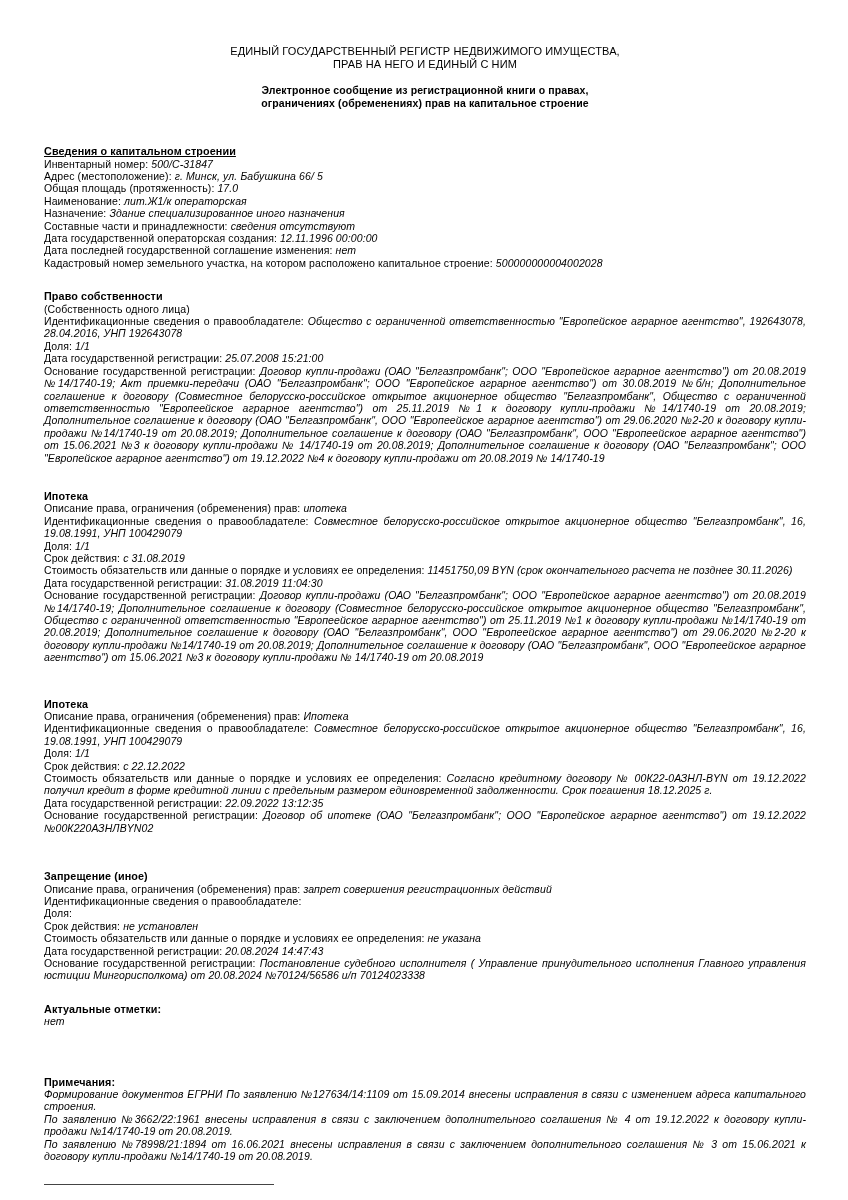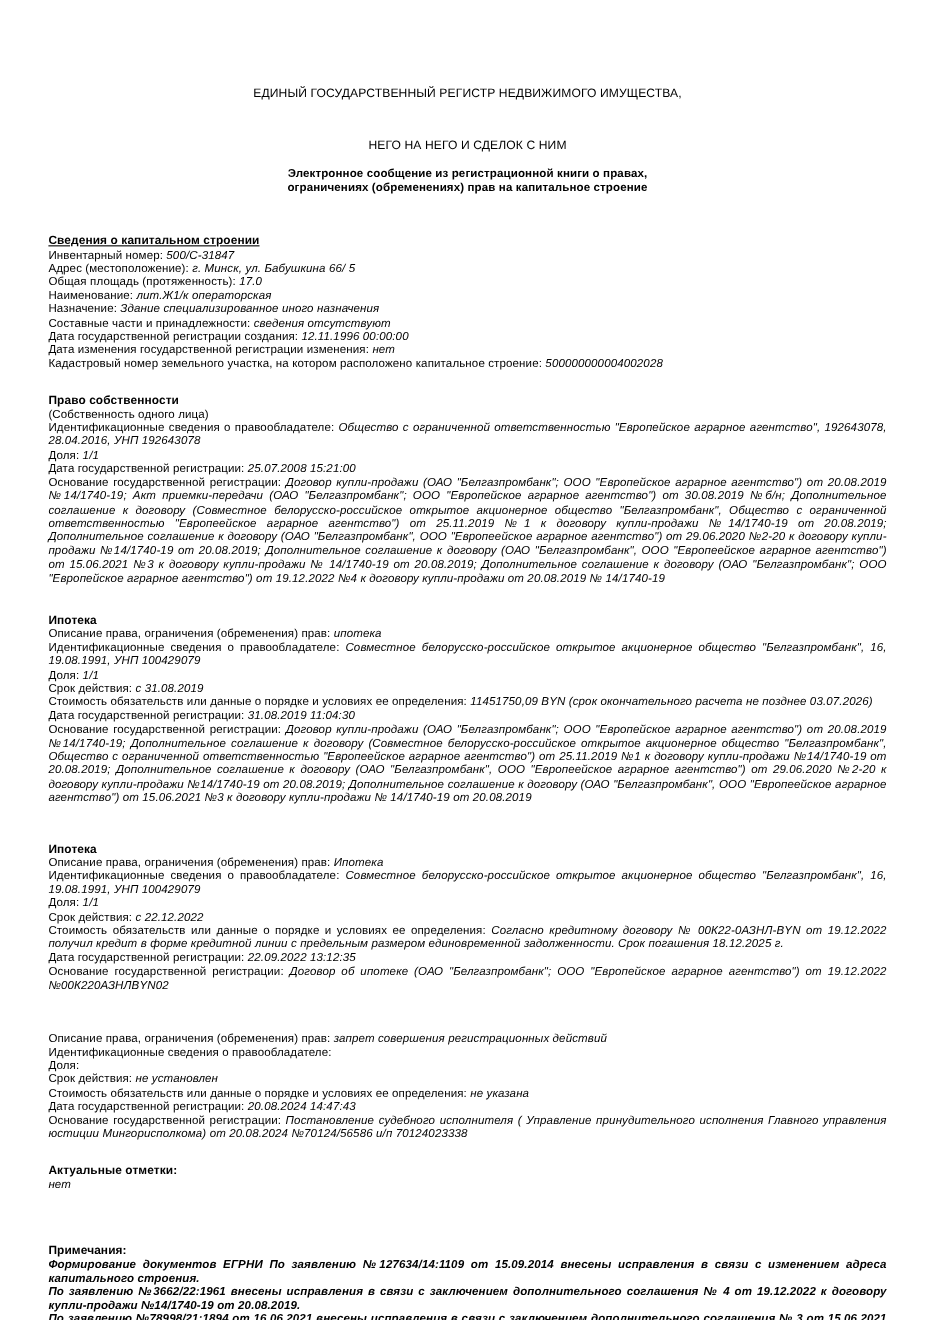--- a/index.html
+++ b/index.html
@@ -9,21 +9,21 @@
     overflow: hidden;
     color: #000;
     font-family: "Liberation Sans", sans-serif;
     font-size: 10.5px;
     line-height: 12.4px;
     letter-spacing: 0.1px;
   }
   .page { padding: 45px 42px 0 44px; }
 
   .doc-header { text-align: center; }
-  .title div { font-size: 11px; line-height: 13px; margin-top: 34px; }
+  .title div { font-size: 11px; line-height: 13px; }
   .subtitle { margin-top: 13px; }
   .subtitle div { font-size: 10.5px; line-height: 12.6px; font-weight: bold; }
 
   .sec { margin-top: 0; }
   .s-building   { margin-top: 15px; }
   .s-ownership  { margin-top: 21px; }
   .s-mortgage1  { margin-top: 26px; }
   .s-mortgage2  { margin-top: 34px; }
   .s-prohibition{ margin-top: 36px; }
   .s-marks      { margin-top: 21px; }
@@ -33,56 +33,56 @@
     font-size: 10.8px;
     font-weight: bold;
     line-height: 12.4px;
   }
   h2.h.underline { text-decoration: underline; margin-top: 36px; }
 
   .line { text-align: justify; line-height: 12.4px; }
   .lbl { font-style: normal; }
   .val { font-style: italic; }
   .plain { font-style: normal; }
-  .italic-line { font-style: italic; text-align: justify; line-height: 12.4px; font-weight: bold; }
+  .italic-line { font-style: italic; text-align: justify; line-height: 12.4px; }
 
   .sig-line {
     margin-top: 22px;
     width: 230px;
     border-top: 1px solid #444;
     height: 1px;
   }
 </style>
 </head>
 <body>
 
 <div class="page">
 
   <header class="doc-header">
     <div class="title">
       <div>ЕДИНЫЙ ГОСУДАРСТВЕННЫЙ РЕГИСТР НЕДВИЖИМОГО ИМУЩЕСТВА,</div>
-      <div>НЕГО НА НЕГО И СДЕЛОК С НИМ</div>
+      <div>ПРАВ НА НЕГО И ЕДИНЫЙ С НИМ</div>
     </div>
     <div class="subtitle">
       <div>Электронное сообщение из регистрационной книги о правах,</div>
       <div>ограничениях (обременениях) прав на капитальное строение</div>
     </div>
   </header>
 
   <section class="sec s-building">
     <h2 class="h underline">Сведения о капитальном строении</h2>
     <div>
         <p class="line"><span class="lbl">Инвентарный номер: </span><span class="val">500/С-31847</span></p>
         <p class="line"><span class="lbl">Адрес (местоположение): </span><span class="val">г. Минск, ул. Бабушкина 66/ 5</span></p>
         <p class="line"><span class="lbl">Общая площадь (протяженность): </span><span class="val">17.0</span></p>
         <p class="line"><span class="lbl">Наименование: </span><span class="val">лит.Ж1/к операторская</span></p>
         <p class="line"><span class="lbl">Назначение: </span><span class="val">Здание специализированное иного назначения</span></p>
         <p class="line"><span class="lbl">Составные части и принадлежности: </span><span class="val">сведения отсутствуют</span></p>
-        <p class="line"><span class="lbl">Дата государственной регистрации создания: </span><span class="val">12.11.1996 00:00:00</span></p>
-        <p class="line"><span class="lbl">Дата изменения государственной регистрации изменения: </span><span class="val">нет</span></p>
+        <p class="line"><span class="lbl">Дата государственной операторская создания: </span><span class="val">12.11.1996 00:00:00</span></p>
+        <p class="line"><span class="lbl">Дата последней государственной соглашение изменения: </span><span class="val">нет</span></p>
         <p class="line"><span class="lbl">Кадастровый номер земельного участка, на котором расположено капитальное строение: </span><span class="val">500000000004002028</span></p>
       </div>
   </section>
 
   <section class="sec s-ownership">
     <h2 class="h">Право собственности</h2>
     <p class="line"><span class="plain">(Собственность одного лица)</span></p>
     <div>
         <p class="line"><span class="lbl">Идентификационные сведения о правообладателе: </span><span class="val">Общество с ограниченной ответственностью "Европейское аграрное агентство", 192643078, 28.04.2016, УНП 192643078</span></p>
         <p class="line"><span class="lbl">Доля: </span><span class="val">1/1</span></p>
@@ -91,40 +91,41 @@
       </div>
   </section>
 
   <section class="sec s-mortgage1">
     <h2 class="h">Ипотека</h2>
     <div>
         <p class="line"><span class="lbl">Описание права, ограничения (обременения) прав: </span><span class="val">ипотека</span></p>
         <p class="line"><span class="lbl">Идентификационные сведения о правообладателе: </span><span class="val">Совместное белорусско-российское открытое акционерное общество "Белгазпромбанк", 16, 19.08.1991, УНП 100429079</span></p>
         <p class="line"><span class="lbl">Доля: </span><span class="val">1/1</span></p>
         <p class="line"><span class="lbl">Срок действия: </span><span class="val">с 31.08.2019</span></p>
-        <p class="line"><span class="lbl">Стоимость обязательств или данные о порядке и условиях ее определения: </span><span class="val">11451750,09 BYN (срок окончательного расчета не позднее 03.07.2026)</span></p>
+        <p class="line"><span class="lbl">Стоимость обязательств или данные о порядке и условиях ее определения: </span><span class="val">11451750,09 BYN (срок окончательного расчета не позднее 30.11.2026)</span></p>
         <p class="line"><span class="lbl">Дата государственной регистрации: </span><span class="val">31.08.2019 11:04:30</span></p>
         <p class="line"><span class="lbl">Основание государственной регистрации: </span><span class="val">Договор купли-продажи (ОАО "Белгазпромбанк"; ООО "Европейское аграрное агентство") от 20.08.2019 №14/1740-19; Дополнительное соглашение к договору (Совместное белорусско-российское открытое акционерное общество "Белгазпромбанк", Общество с ограниченной ответственностью "Европеейское аграрное агентство") от 25.11.2019 №1 к договору купли-продажи №14/1740-19 от 20.08.2019; Дополнительное соглашение к договору (ОАО "Белгазпромбанк", ООО "Европеейское аграрное агентство") от 29.06.2020 №2-20 к договору купли-продажи №14/1740-19 от 20.08.2019; Дополнительное соглашение к договору (ОАО "Белгазпромбанк", ООО "Европеейское аграрное агентство") от 15.06.2021 №3 к договору купли-продажи № 14/1740-19 от 20.08.2019</span></p>
       </div>
   </section>
 
   <section class="sec s-mortgage2">
     <h2 class="h">Ипотека</h2>
     <div>
         <p class="line"><span class="lbl">Описание права, ограничения (обременения) прав: </span><span class="val">Ипотека</span></p>
         <p class="line"><span class="lbl">Идентификационные сведения о правообладателе: </span><span class="val">Совместное белорусско-российское открытое акционерное общество "Белгазпромбанк", 16, 19.08.1991, УНП 100429079</span></p>
         <p class="line"><span class="lbl">Доля: </span><span class="val">1/1</span></p>
         <p class="line"><span class="lbl">Срок действия: </span><span class="val">с 22.12.2022</span></p>
         <p class="line"><span class="lbl">Стоимость обязательств или данные о порядке и условиях ее определения: </span><span class="val">Согласно кредитному договору № 00К22-0АЗНЛ-BYN от 19.12.2022 получил кредит в форме кредитной линии с предельным размером единовременной задолженности. Срок погашения 18.12.2025 г.</span></p>
         <p class="line"><span class="lbl">Дата государственной регистрации: </span><span class="val">22.09.2022 13:12:35</span></p>
         <p class="line"><span class="lbl">Основание государственной регистрации: </span><span class="val">Договор об ипотеке (ОАО "Белгазпромбанк"; ООО "Европейское аграрное агентство") от 19.12.2022 №00К220АЗНЛBYN02</span></p>
       </div>
   </section>
 
   <section class="sec s-prohibition">
+    <h2 class="h">Запрещение (иное)</h2>
     <div>
         <p class="line"><span class="lbl">Описание права, ограничения (обременения) прав: </span><span class="val">запрет совершения регистрационных действий</span></p>
         <p class="line"><span class="lbl">Идентификационные сведения о правообладателе:</span><span class="val"></span></p>
         <p class="line"><span class="lbl">Доля:</span><span class="val"></span></p>
         <p class="line"><span class="lbl">Срок действия: </span><span class="val">не установлен</span></p>
         <p class="line"><span class="lbl">Стоимость обязательств или данные о порядке и условиях ее определения: </span><span class="val">не указана</span></p>
         <p class="line"><span class="lbl">Дата государственной регистрации: </span><span class="val">20.08.2024 14:47:43</span></p>
         <p class="line"><span class="lbl">Основание государственной регистрации: </span><span class="val">Постановление судебного исполнителя ( Управление принудительного исполнения Главного управления юстиции Мингорисполкома) от 20.08.2024 №70124/56586 и/п 70124023338</span></p>
       </div>
   </section>

